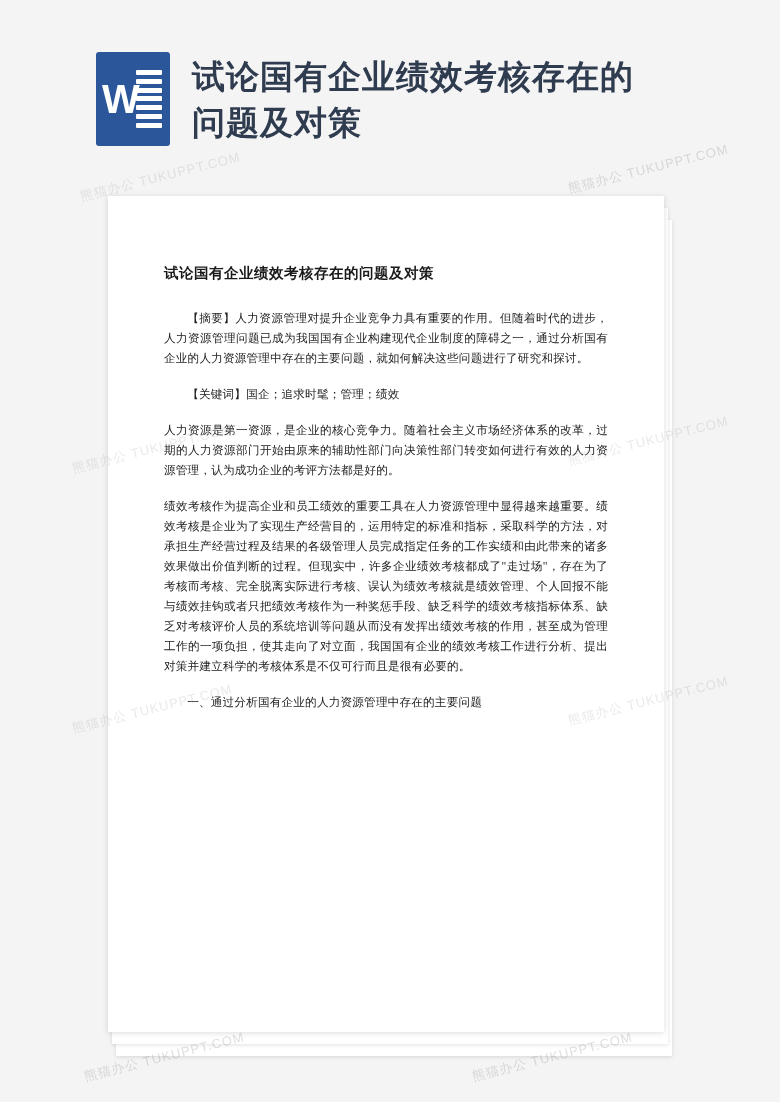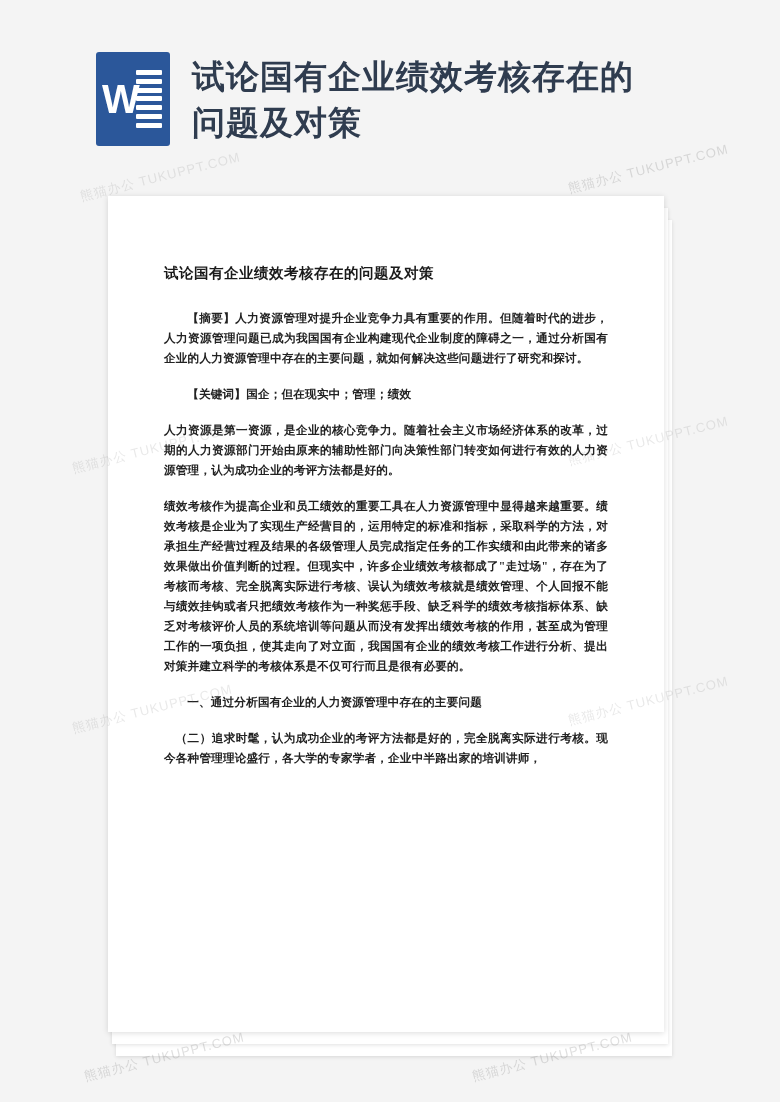--- a/index.html
+++ b/index.html
@@ -121,21 +121,20 @@
     letter-spacing: 0.5px;
   }
   .para {
     font-size: 11.6px;
     line-height: 20px;
     color: #222222;
     font-family: "Liberation Serif", serif;
     margin: 0 0 16px 0;
     text-align: justify;
     letter-spacing: 0.2px;
-    font-weight: bold;
   }
   .para.indent2 { text-indent: 2em; }
   .para.indent1 { text-indent: 1em; }
   .para.heading {
     text-indent: 2em;
   }
 
   
   .wm {
     position: absolute;
@@ -170,25 +169,24 @@
   <div class="doc-title">试论国有企业绩效考核存在的问题及对策</div>
 </div>
 
 <div class="paper-stack">
   <div class="paper-back2"></div>
   <div class="paper-back1"></div>
   <div class="paper-front">
     <div class="page-inner">
       <div class="page-title">试论国有企业绩效考核存在的问题及对策</div>
       <p class="para indent2">【摘要】人力资源管理对提升企业竞争力具有重要的作用。但随着时代的进步，人力资源管理问题已成为我国国有企业构建现代企业制度的障碍之一，通过分析国有企业的人力资源管理中存在的主要问题，就如何解决这些问题进行了研究和探讨。</p>
-      <p class="para indent2">【关键词】国企；但在现实中；管理；绩效</p>
+      <p class="para indent2">【关键词】国企；追求时髦；管理；绩效</p>
       <p class="para">人力资源是第一资源，是企业的核心竞争力。随着社会主义市场经济体系的改革，过期的人力资源部门开始由原来的辅助性部门向决策性部门转变如何进行有效的人力资源管理，认为成功企业的考评方法都是好的。</p>
       <p class="para">绩效考核作为提高企业和员工绩效的重要工具在人力资源管理中显得越来越重要。绩效考核是企业为了实现生产经营目的，运用特定的标准和指标，采取科学的方法，对承担生产经营过程及结果的各级管理人员完成指定任务的工作实绩和由此带来的诸多效果做出价值判断的过程。但现实中，许多企业绩效考核都成了"走过场"，存在为了考核而考核、完全脱离实际进行考核、误认为绩效考核就是绩效管理、个人回报不能与绩效挂钩或者只把绩效考核作为一种奖惩手段、缺乏科学的绩效考核指标体系、缺乏对考核评价人员的系统培训等问题从而没有发挥出绩效考核的作用，甚至成为管理工作的一项负担，使其走向了对立面，我国国有企业的绩效考核工作进行分析、提出对策并建立科学的考核体系是不仅可行而且是很有必要的。</p>
       <p class="para heading">一、通过分析国有企业的人力资源管理中存在的主要问题</p>
-      <p class="para indent1">（二）追求时髦，认为成功企业的考评方法都是好的，完全脱离实际进行考核。现今各种管理理论盛行，各大学的专家学者，企业中半路出家的培训讲师，</p>
     </div>
   </div>
 </div>
 
 <div class="wm" style="left:78px; top:168px;">熊猫办公 TUKUPPT.COM</div>
 <div class="wm wm-strong" style="left:566px; top:160px;">熊猫办公 TUKUPPT.COM</div>
 <div class="wm" style="left:70px; top:440px;">熊猫办公 TUKUPPT.COM</div>
 <div class="wm" style="left:566px; top:432px;">熊猫办公 TUKUPPT.COM</div>
 <div class="wm" style="left:70px; top:700px;">熊猫办公 TUKUPPT.COM</div>
 <div class="wm" style="left:566px; top:692px;">熊猫办公 TUKUPPT.COM</div>

